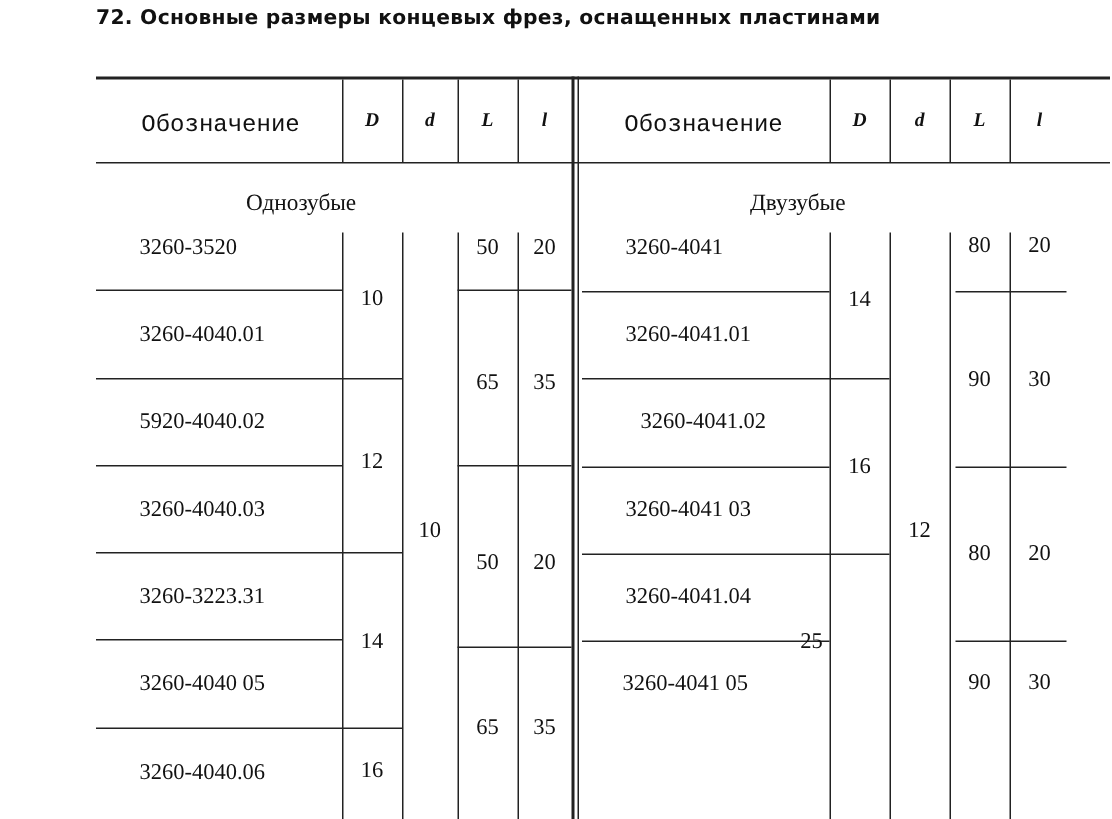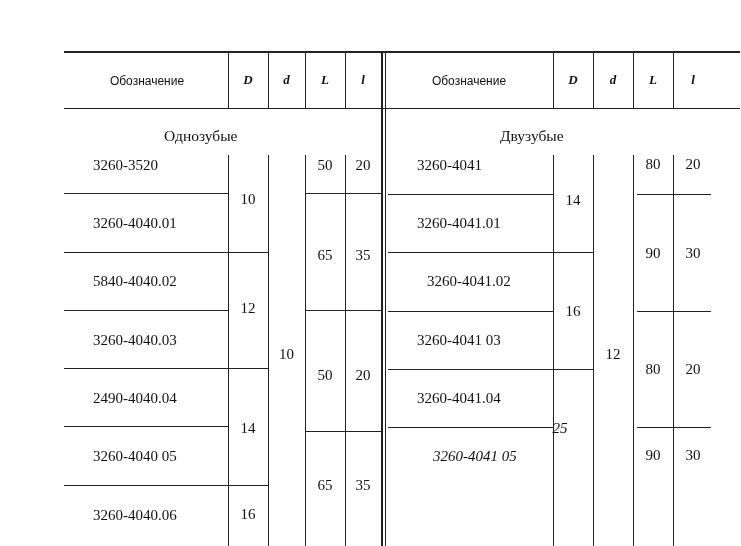--- a/index.html
+++ b/index.html
@@ -2,30 +2,31 @@
 <html><head>
 <meta charset="utf-8">
 <style>
   html, body { margin:0; padding:0; background:#ffffff; }
   body { width:741px; height:546px; position:relative; overflow:hidden; color:#111; font-family:"Liberation Serif", serif; }
   .title { position:absolute; left:64px; top:4px; font-family:"DejaVu Sans", sans-serif; font-weight:bold; font-size:13.5px; line-height:16px; letter-spacing:0.2px; }
   .hline { position:absolute; height:1px; background:#222; }
   .hline.thick { height:2px; }
   .vline { position:absolute; width:1px; background:#222; }
   .vline.thick { width:2px; }
-  .hdr { position:absolute; font-family:Liberation Sans, sans-serif; font-size:12px; text-align:center; }
+  .hdr { position:absolute; font-family:Liberation Mono, monospace; font-size:16px; text-align:center; }
   .hdr.it { font-family:"Liberation Serif", serif; font-style:italic; font-weight:bold; font-size:13px; }
   .cell { position:absolute; font-size:15px; line-height:18px; }
   .num { position:absolute; font-size:15px; line-height:18px; text-align:center; }
   .group { position:absolute; font-size:15.5px; }
 </style>
 </head>
 <body>
 
 <div class="title">
+  <div>72. Основные размеры концевых фрез, оснащенных пластинами</div>
 </div>
 
 <div class="hline thick" style="left:64px; top:51px; width:676px;"></div>
 <div class="hline" style="left:64px; top:108px; width:676px;"></div>
 
 <div class="vline thick" style="left:381px; top:51px; height:495px;"></div>
 <div class="vline" style="left:385px; top:51px; height:495px;"></div>
 
 <div class="hdr" style="left:64px; top:74px; width:166px;">Обозначение</div>
 <div class="hdr it" style="left:228px; top:72px; width:40px;">D</div>
@@ -45,23 +46,23 @@
 <div class="vline" style="left:553px; top:53px; height:55px;"></div>
 <div class="vline" style="left:593px; top:53px; height:55px;"></div>
 <div class="vline" style="left:633px; top:53px; height:55px;"></div>
 <div class="vline" style="left:673px; top:53px; height:55px;"></div>
 
 <div class="group" style="left:164px; top:127px;">Однозубые</div>
 <div class="group" style="left:500px; top:127px;">Двузубые</div>
 
 <div class="cell" style="left:93px; top:156px;">3260-3520</div>
 <div class="cell" style="left:93px; top:214px;">3260-4040.01</div>
-<div class="cell" style="left:93px; top:272px;">5840-4040.02</div>
+<div class="cell" style="left:93px; top:272px;">5920-4040.02</div>
 <div class="cell" style="left:93px; top:331px;">3260-4040.03</div>
-<div class="cell" style="left:93px; top:389px;">2490-4040.04</div>
+<div class="cell" style="left:93px; top:389px;">3260-3223.31</div>
 <div class="cell" style="left:93px; top:447px;">3260-4040 05</div>
 <div class="cell" style="left:93px; top:506px;">3260-4040.06</div>
 
 <div class="hline" style="left:64px; top:193px; width:164px;"></div>
 <div class="hline" style="left:64px; top:252px; width:204px;"></div>
 <div class="hline" style="left:64px; top:310px; width:164px;"></div>
 <div class="hline" style="left:64px; top:368px; width:204px;"></div>
 <div class="hline" style="left:64px; top:426px; width:164px;"></div>
 <div class="hline" style="left:64px; top:485px; width:204px;"></div>
 
@@ -89,40 +90,40 @@
 <div class="num" style="left:345px; top:156px; width:36px;">20</div>
 <div class="num" style="left:345px; top:246px; width:36px;">35</div>
 <div class="num" style="left:345px; top:366px; width:36px;">20</div>
 <div class="num" style="left:345px; top:476px; width:36px;">35</div>
 
 <div class="cell" style="left:417px; top:156px;">3260-4041</div>
 <div class="cell" style="left:417px; top:214px;">3260-4041.01</div>
 <div class="cell" style="left:427px; top:272px;">3260-4041.02</div>
 <div class="cell" style="left:417px; top:331px;font-family:Liberation Serif, serif;">3260-4041 03</div>
 <div class="cell" style="left:417px; top:389px;">3260-4041.04</div>
-<div class="cell" style="left:433px; top:447px;font-style:italic;">3260-4041 05</div>
+<div class="cell" style="left:415px; top:447px;">3260-4041 05</div>
 
 <div class="hline" style="left:388px; top:194px; width:165px;"></div>
 <div class="hline" style="left:388px; top:252px; width:205px;"></div>
 <div class="hline" style="left:388px; top:311px; width:165px;"></div>
 <div class="hline" style="left:388px; top:369px; width:205px;"></div>
 <div class="hline" style="left:388px; top:427px; width:165px;"></div>
 
 <div class="hline" style="left:637px; top:194px; width:74px;"></div>
 <div class="hline" style="left:637px; top:311px; width:74px;"></div>
 <div class="hline" style="left:637px; top:427px; width:74px;"></div>
 
 <div class="vline" style="left:553px; top:155px; height:391px;"></div>
 <div class="vline" style="left:593px; top:155px; height:391px;"></div>
 <div class="vline" style="left:633px; top:155px; height:391px;"></div>
 <div class="vline" style="left:673px; top:155px; height:391px;"></div>
 
 <div class="num" style="left:553px; top:191px; width:40px;">14</div>
 <div class="num" style="left:553px; top:302px; width:40px;">16</div>
-<div class="num" style="left:540px; top:419px; width:40px;font-style:italic;">25</div>
+<div class="num" style="left:521px; top:419px; width:40px;">25</div>
 
 <div class="num" style="left:593px; top:345px; width:40px;">12</div>
 
 <div class="num" style="left:633px; top:155px; width:40px;">80</div>
 <div class="num" style="left:633px; top:244px; width:40px;">90</div>
 <div class="num" style="left:633px; top:360px; width:40px;">80</div>
 <div class="num" style="left:633px; top:446px; width:40px;">90</div>
 
 <div class="num" style="left:673px; top:155px; width:40px;">20</div>
 <div class="num" style="left:673px; top:244px; width:40px;">30</div>

